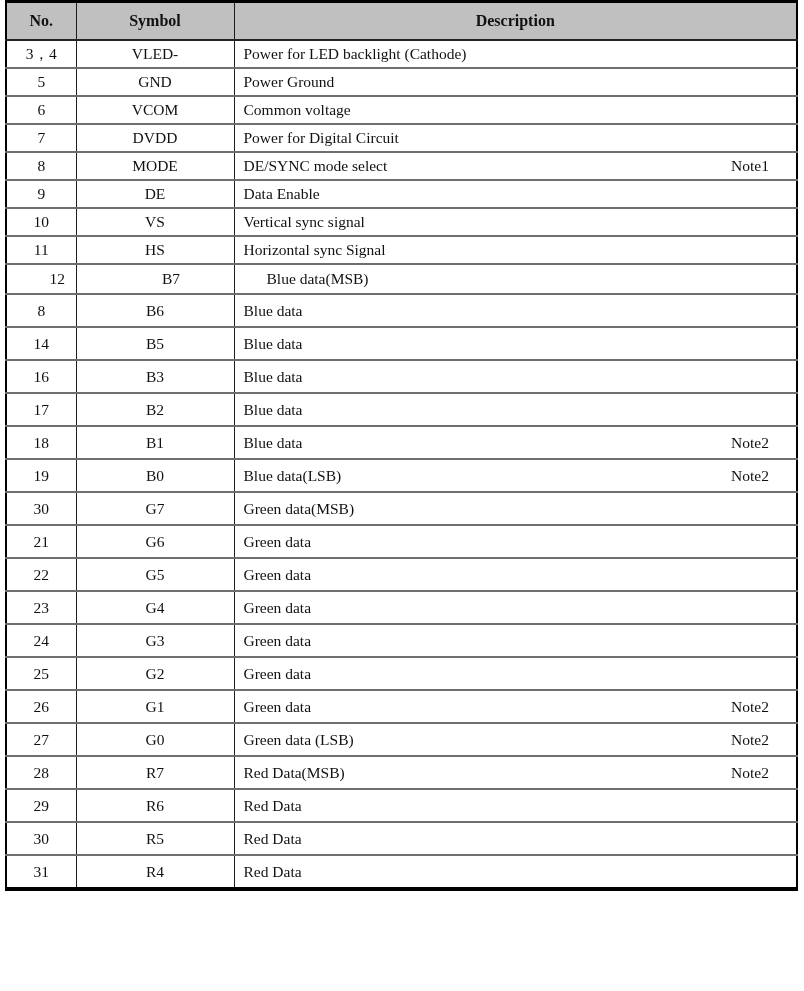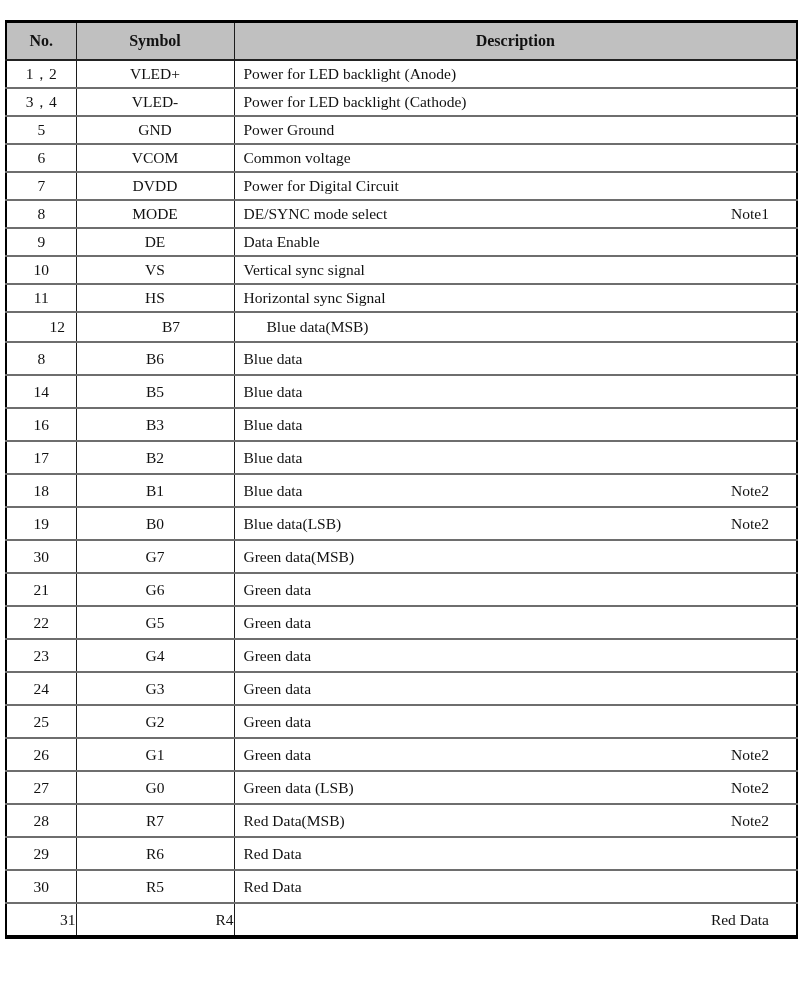--- a/index.html
+++ b/index.html
@@ -8,21 +8,21 @@
     background: #ffffff;
     width: 804px;
     height: 991px;
     font-family: "Liberation Serif", serif;
     color: #111111;
     overflow: hidden;
   }
   .table-wrap {
     position: absolute;
     left: 5px;
-    top: 20px;
+    top: 0;
   }
   table {
     border-collapse: collapse;
     table-layout: fixed;
     width: 791px;
     border-top: 3px solid #000000;
     border-left: 2px solid #000000;
     border-right: 2px solid #000000;
     border-bottom: 4px solid #000000;
   }
@@ -43,21 +43,21 @@
   td {
     font-size: 15.5px;
     padding: 0;
     border-right: 1px solid #1c1c1c;
     border-bottom: 2px solid #6e6e6e;
     vertical-align: middle;
     white-space: nowrap;
     overflow: hidden;
   }
   td:last-child { border-right: none; }
-  tbody tr:last-child td { border-bottom: none; text-align: right; }
+  tbody tr:last-child td { border-bottom: none; }
   .row-sm td { height: 26px; }
   .row-md td { height: 28px; padding-left: 32px; }
   .row-lg td { height: 31px; }
   .col-no, .col-symbol { text-align: center; }
   .col-desc { padding-left: 9px; padding-right: 27px; }
   .note { float: right; }
 </style>
 </head>
 <body>
 
@@ -70,25 +70,20 @@
     </colgroup>
     <thead>
       <tr>
         <th>No.</th>
         <th>Symbol</th>
         <th>Description</th>
       </tr>
     </thead>
     <tbody>
         <tr class="row-sm">
-          <td class="col-no">1，2</td>
-          <td class="col-symbol">VLED+</td>
-          <td class="col-desc"><span class="note"></span><span>Power for LED backlight (Anode)</span></td>
-        </tr>
-        <tr class="row-sm">
           <td class="col-no">3，4</td>
           <td class="col-symbol">VLED-</td>
           <td class="col-desc"><span class="note"></span><span>Power for LED backlight (Cathode)</span></td>
         </tr>
         <tr class="row-sm">
           <td class="col-no">5</td>
           <td class="col-symbol">GND</td>
           <td class="col-desc"><span class="note"></span><span>Power Ground</span></td>
         </tr>
         <tr class="row-sm">

